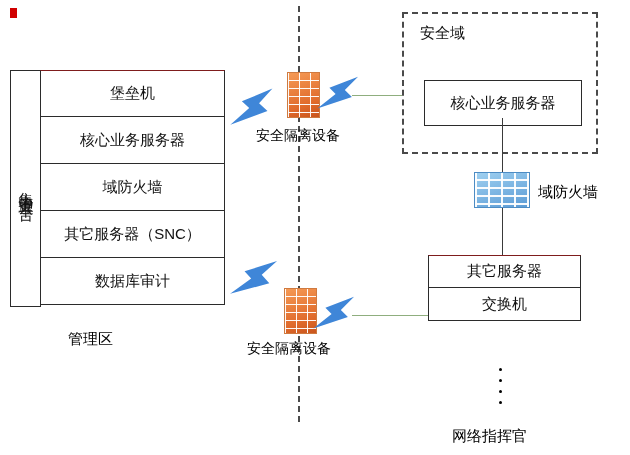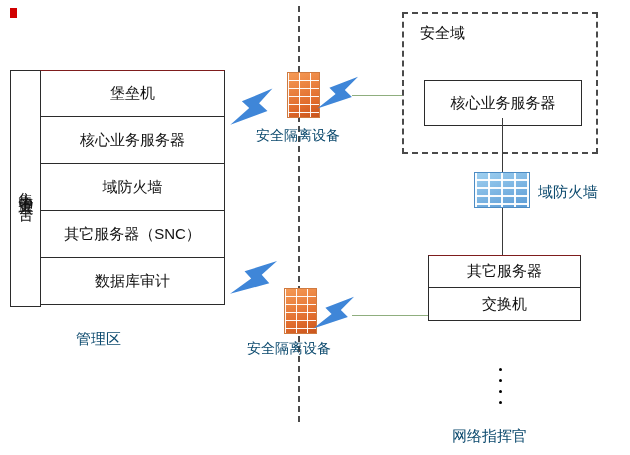--- a/index.html
+++ b/index.html
@@ -11,21 +11,21 @@
   .box {
     position:absolute; border:1px solid #2b2b2b; background:#fff;
     display:flex; align-items:center; justify-content:center;
     font-size:15px; text-align:center;
   }
   .row {
     height:47px; border:1px solid #2b2b2b; border-top:none; background:#fff;
     display:flex; align-items:center; justify-content:center; font-size:15px;
   }
   .row:first-child { border-top:1px solid #7f1d1d; }
-  .label { position:absolute; font-size:15px; color:#0c4a6e; white-space:nowrap; }
+  .label { position:absolute; font-size:15px; color:#000000; white-space:nowrap; }
   .vlabel-box {
     position:absolute; left:10px; top:70px; width:31px; height:237px;
     border:1px solid #2b2b2b; background:#fff;
     display:flex; align-items:center; justify-content:center;
   }
   .vlabel {
     writing-mode:vertical-rl; text-orientation:upright;
     font-size:15px; letter-spacing:3px;
   }
   .left-stack { position:absolute; left:40px; top:70px; width:185px; }
@@ -83,21 +83,21 @@
   </div>
 
   <div class="left-stack">
     <div class="row">堡垒机</div>
     <div class="row">核心业务服务器</div>
     <div class="row">域防火墙</div>
     <div class="row">其它服务器（SNC）</div>
     <div class="row">数据库审计</div>
   </div>
 
-  <div class="label" style="left:76px; top:330px;">管理区</div>
+  <div class="label" style="left:68px; top:330px;">管理区</div>
 
   <div class="dashed-vline"></div>
 
   <svg class="bolt" style="left:236px; top:78px; width:34px; height:60px; transform:rotate(42deg);" viewBox="0 0 24 24" preserveAspectRatio="none">
     <polygon points="13,1 3,13 10,13 8,23 21,9 13,9" fill="#3f86d8"></polygon>
   </svg>
   <div class="fw fw-orange-1"></div>
   <svg class="bolt" style="left:324px; top:66px; width:30px; height:56px; transform:rotate(45deg);" viewBox="0 0 24 24" preserveAspectRatio="none">
     <polygon points="13,1 3,13 10,13 8,23 21,9 13,9" fill="#3f86d8"></polygon>
   </svg>

